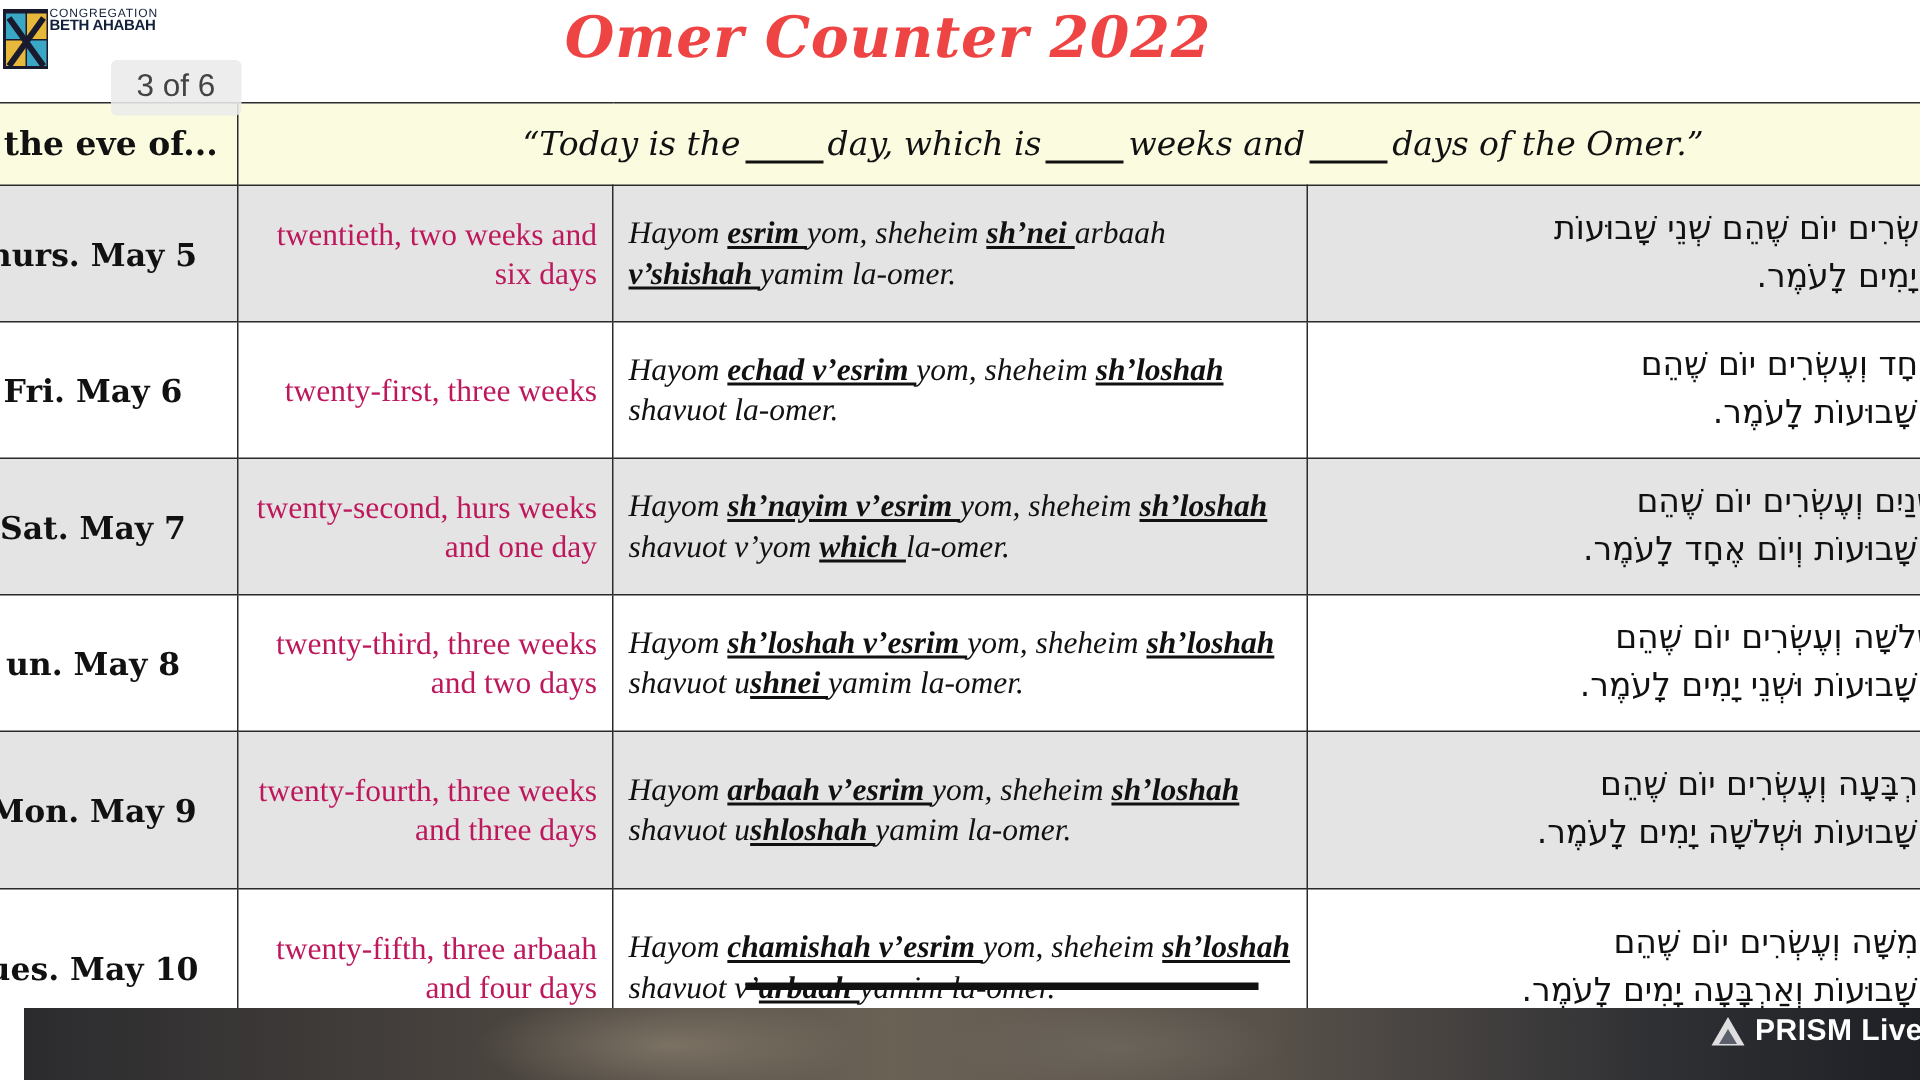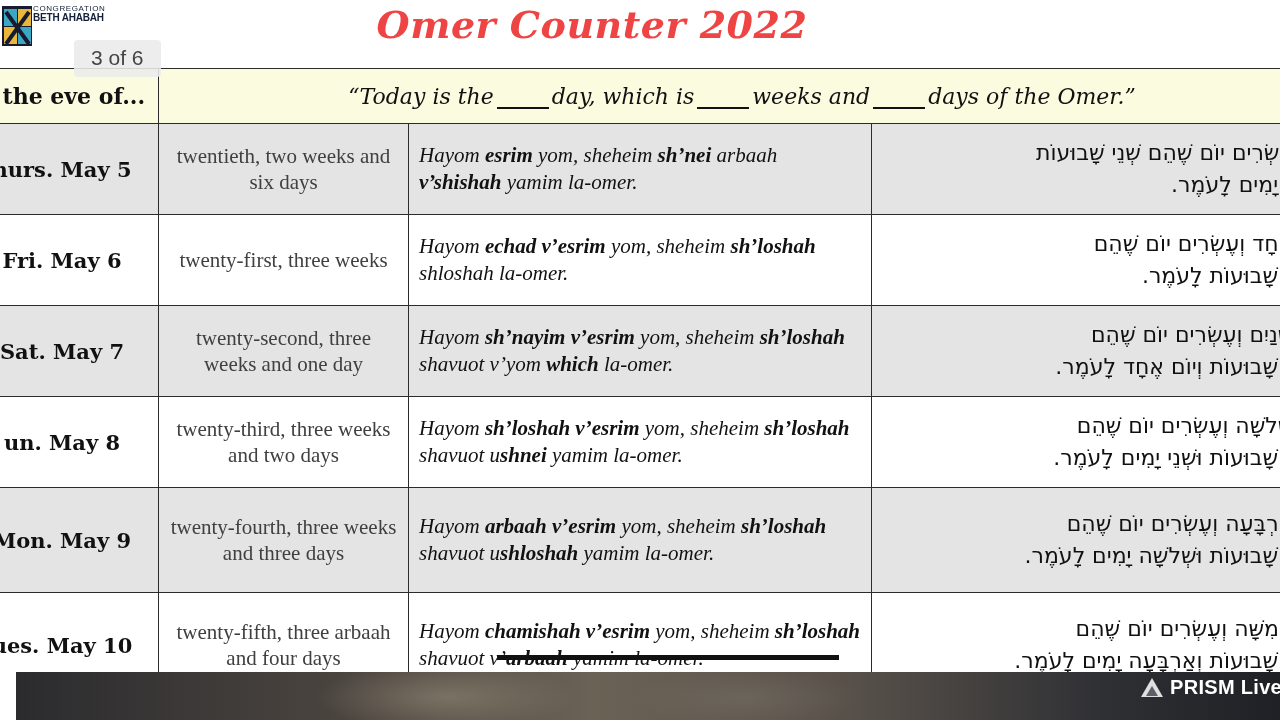--- a/index.html
+++ b/index.html
@@ -162,33 +162,33 @@
   td.eve {
     font-family: "DejaVu Serif", serif;
     font-weight: 700;
     font-size: 21px;
     text-align: center;
     color: #111;
   }
   td.eng {
     font-family: "Liberation Serif", serif;
     font-size: 21px;
-    text-align: center;
-    color: #404040;
+    text-align: right;
+    color: #be185d;
     line-height: 1.25;
   }
   td.tran {
     font-family: "Liberation Serif", serif;
     font-style: italic;
     font-size: 21px;
     text-align: left;
     color: #111;
     line-height: 1.3;
   }
-  td.tran b { font-weight: 700; font-style: italic; }
+  td.tran b { font-weight: 700; font-style: italic; text-decoration: underline; }
   td.heb {
     font-family: "DejaVu Sans", sans-serif;
     font-size: 22px;
     direction: rtl;
     text-align: right;
     color: #111;
     line-height: 1.45;
     padding-right: 14px;
   }
 
@@ -309,29 +309,29 @@
           <td class="eng">twentieth, two weeks and six days</td>
           <td class="tran"><span>Hayom </span><b>esrim </b><span>yom, sheheim </span><b>sh’nei </b><span>arbaah </span><b>v’shishah </b><span>yamim la-omer.</span></td>
           <td class="heb">
             <div>ם עֶשְׂרִים יוֹם שֶׁהֵם שְׁנֵי שָׁבוּעוֹת</div>
             <div>שָׁה יָמִים לָעֹמֶר.</div>
           </td>
         </tr>
         <tr class="plain r1">
           <td class="eve">Fri. May 6</td>
           <td class="eng">twenty-first, three weeks</td>
-          <td class="tran"><span>Hayom </span><b>echad v’esrim </b><span>yom, sheheim </span><b>sh’loshah </b><span>shloshah la-omer.</span></td>
+          <td class="tran"><span>Hayom </span><b>echad v’esrim </b><span>yom, sheheim </span><b>sh’loshah </b><span>shavuot la-omer.</span></td>
           <td class="heb">
             <div>ם אֶחָד וְעֶשְׂרִים יוֹם שֶׁהֵם</div>
             <div>שָׁה שָׁבוּעוֹת לָעֹמֶר.</div>
           </td>
         </tr>
         <tr class="shade r2">
           <td class="eve">Sat. May 7</td>
-          <td class="eng">twenty-second, three weeks and one day</td>
+          <td class="eng">twenty-second, hurs weeks and one day</td>
           <td class="tran"><span>Hayom </span><b>sh’nayim v’esrim </b><span>yom, sheheim </span><b>sh’loshah </b><span>shavuot v’yom </span><b>which </b><span>la-omer.</span></td>
           <td class="heb">
             <div>ם שְׁנַיִם וְעֶשְׂרִים יוֹם שֶׁהֵם</div>
             <div>שָׁה שָׁבוּעוֹת וְיוֹם אֶחָד לָעֹמֶר.</div>
           </td>
         </tr>
         <tr class="plain r3">
           <td class="eve">un. May 8</td>
           <td class="eng">twenty-third, three weeks and two days</td>
           <td class="tran"><span>Hayom </span><b>sh’loshah v’esrim </b><span>yom, sheheim </span><b>sh’loshah </b><span>shavuot u</span><b>shnei </b><span>yamim la-omer.</span></td>

